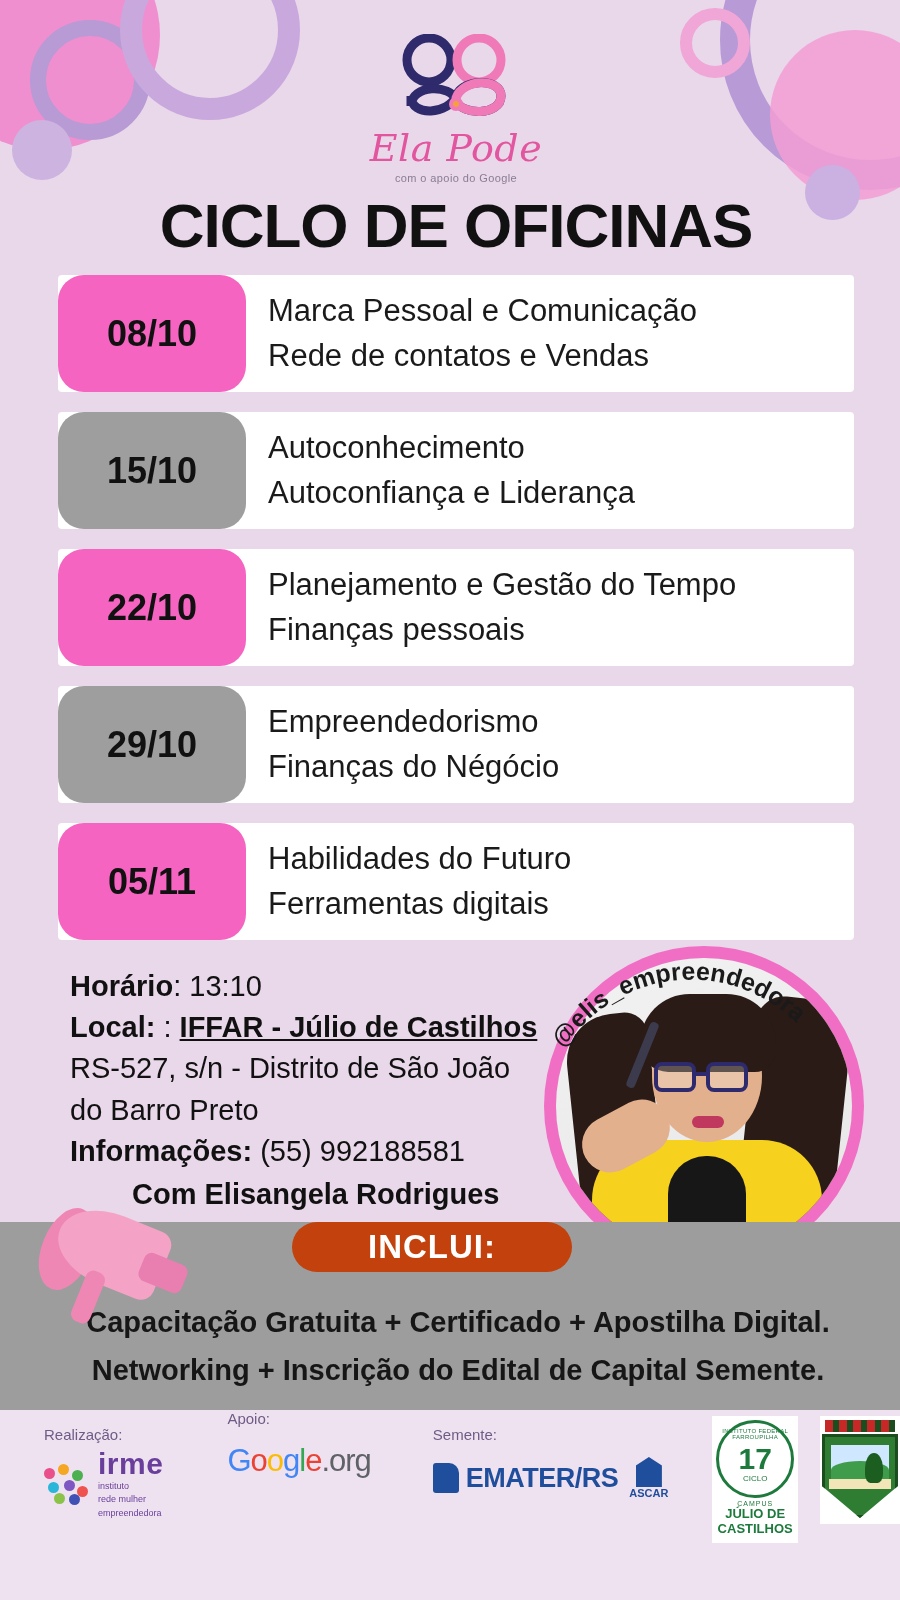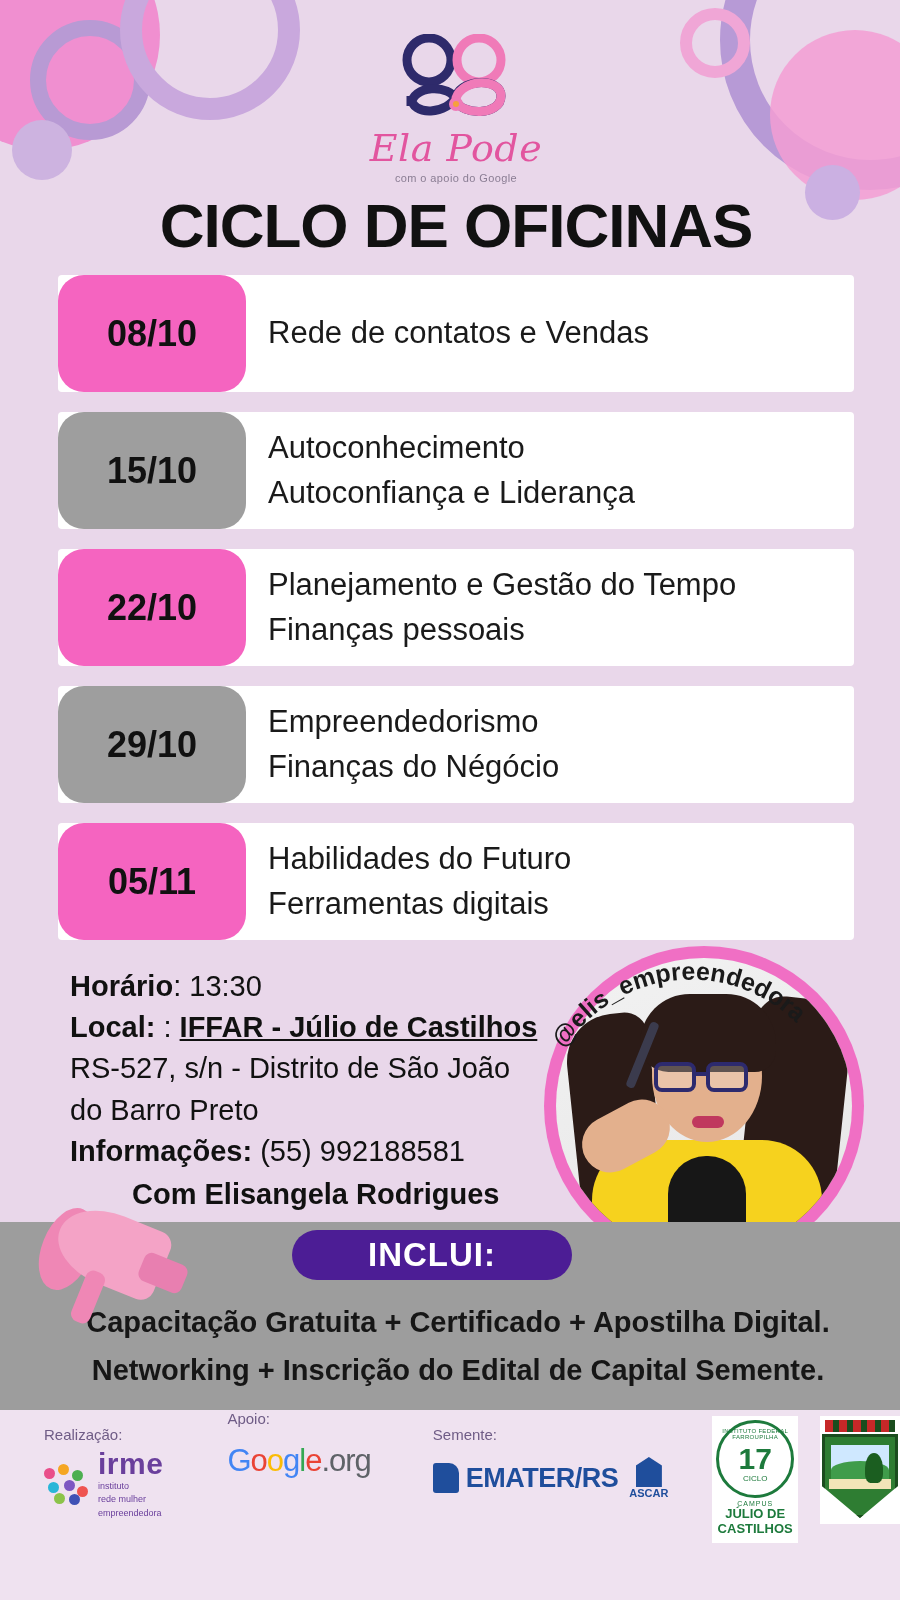--- a/index.html
+++ b/index.html
@@ -198,23 +198,23 @@
 
   
   .includes {
     position: absolute;
     left: 0; top: 1222px;
     width: 900px; height: 188px;
     background: #9d9d9d;
   }
   .inclui-pill {
     position: absolute;
-    left: 292px; top: 8px;
+    left: 292px; top: 0;
     width: 280px; height: 50px;
-    background: #4c1d95;
+    background: #c2410c;
     border-radius: 26px;
     display: flex; align-items: center; justify-content: center;
     color: #fff; font-size: 33px; font-weight: bold; letter-spacing: 1px;
   }
   .inc-line {
     position: absolute; left: 8px; width: 900px;
     text-align: center; font-size: 29px; font-weight: bold; color: #161616;
   }
   .inc-line.l1 { top: 84px; }
   .inc-line.l2 { top: 132px; }
@@ -317,20 +317,21 @@
     <div class="logo-sub">com o apoio do Google</div>
   </div>
 
   <div class="main-title">CICLO DE OFICINAS</div>
 
   <div class="schedule">
 
     <div class="row">
       <div class="date pink">08/10</div>
       <div class="topics">
+        <span>Marca Pessoal e Comunicação</span>
         <span>Rede de contatos e Vendas</span>
       </div>
     </div>
 
     <div class="row">
       <div class="date gray">15/10</div>
       <div class="topics">
         <span>Autoconhecimento</span>
         <span>Autoconfiança e Liderança</span>
       </div>
@@ -357,21 +358,21 @@
       <div class="topics">
         <span>Habilidades do Futuro</span>
         <span>Ferramentas digitais</span>
       </div>
     </div>
   </div>
 
   <div class="info">
     <p>
       <b>Horário</b>:
-      <span>13:30</span>
+      <span>13:10</span>
     </p>
     <p>
       <b>Local: </b>:
       <span class="u">IFFAR - Júlio de Castilhos</span>
     </p>
     <p>RS-527, s/n - Distrito de São João</p>
     <p> do Barro Preto</p>
     <p>
       <b>Informações:</b>
       <span>(55) 992188581</span>

